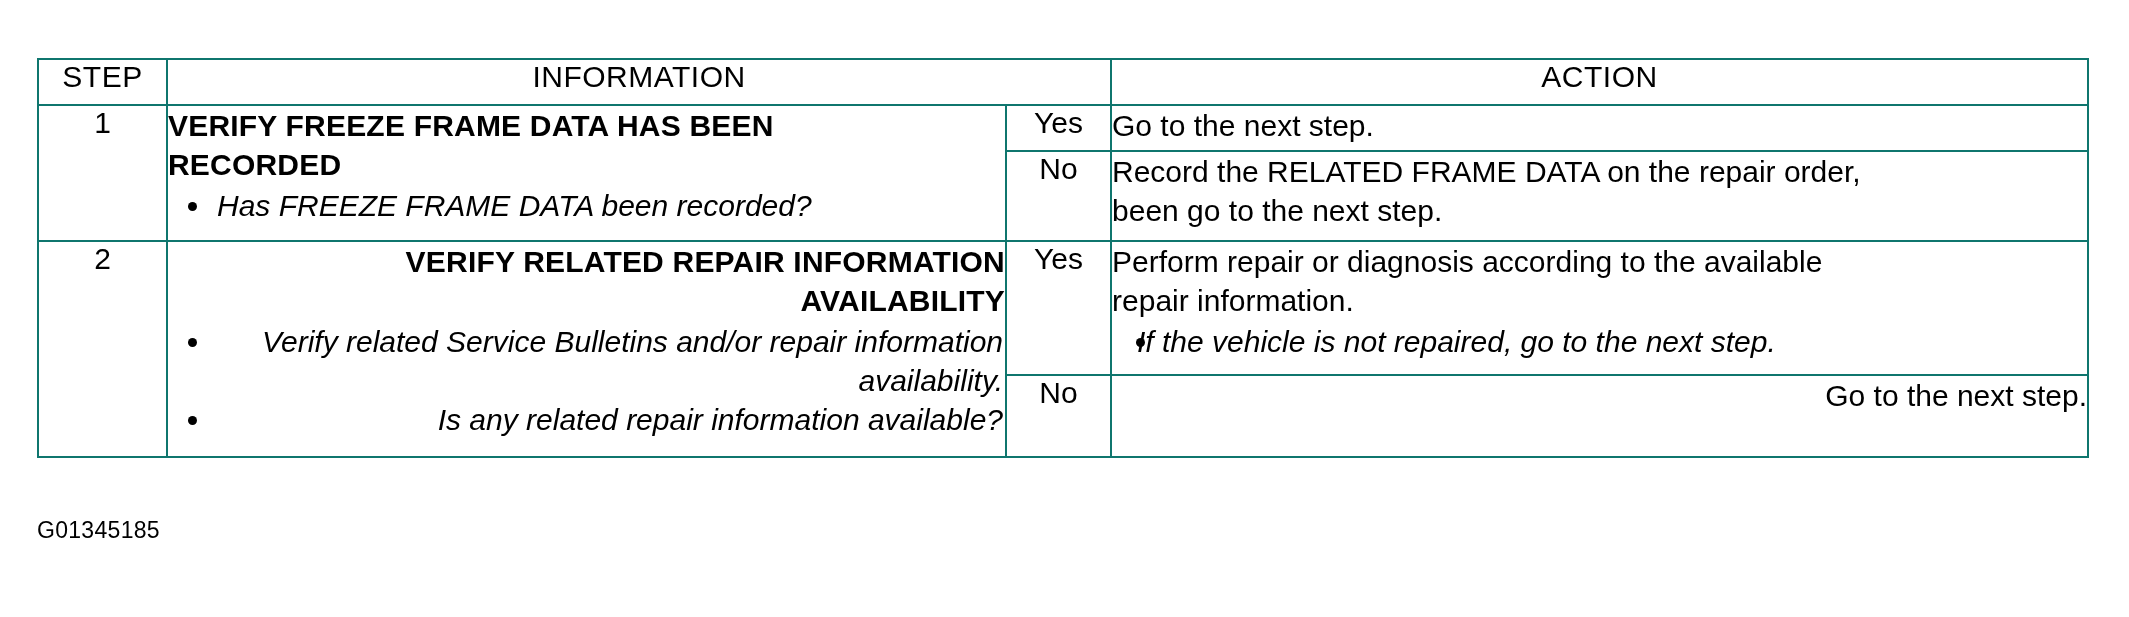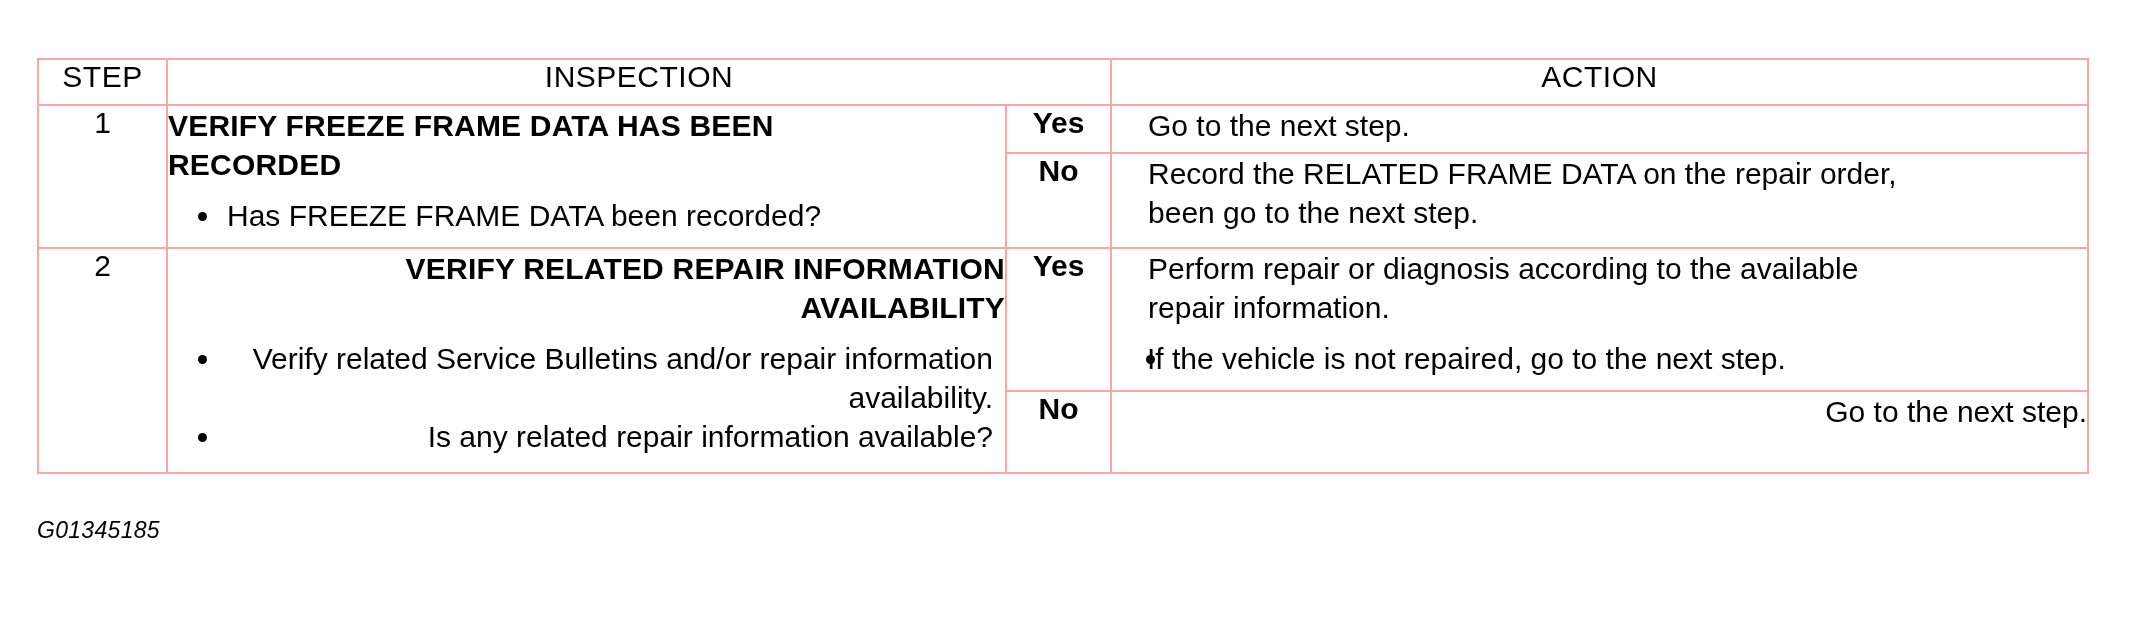--- a/index.html
+++ b/index.html
@@ -26,21 +26,21 @@
     left: 37px;
     top: 58px;
     width: 2050px;
     border-collapse: collapse;
     table-layout: fixed;
     background: #ffffff;
   }
 
   .diag-table td,
   .diag-table th {
-    border: 2px solid #fca5a5;
+    border: 2px solid #0f766e;
     padding: 0;
     vertical-align: top;
     background: #ffffff;
   }
 
   
   .diag-table {
     outline: none;
   }
   .frame-top    { border-top-width: 5px; }
@@ -79,22 +79,23 @@
     line-height: 1.30;
   }
   .insp-title {
     font-weight: bold;
     letter-spacing: 0.2px;
   }
   .insp-title-line { display: block; }
 
   ul.bullets {
     list-style: none;
-    margin: 12px;
+    margin: 2px;
     padding: 0;
+    font-style: italic;
   }
   ul.bullets > li {
     position: relative;
     padding-left: 47px;
     margin: 0;
     font-weight: normal;
     line-height: 1.30;
   }
   ul.bullets > li::before {
     content: "";
@@ -105,31 +106,31 @@
     height: 9px;
     border-radius: 50%;
     background: #000000;
   }
 
   
   .yesno-cell {
     text-align: center;
     font-size: 30px;
     padding-top: 8px;
-    font-weight: bold;
+    font-weight: normal;
   }
 
   
   .action-cell {
     padding: 8px 10px 10px 14px;
     font-size: 30px;
     line-height: 1.30;
     font-weight: normal;
   }
-  .action-line { display: block; margin-left: 36px; }
+  .action-line { display: block; }
 
   ul.bullets.action-bullets > li {
     padding-left: 23px;
   }
   ul.bullets.action-bullets > li::before {
     left: 22px;
   }
 
   
   .r-h   { height: 44px; }
@@ -138,40 +139,39 @@
   .r-2y  { height: 134px; }
   .r-2n  { height: 82px; }
 
   .caption {
     position: absolute;
     left: 37px;
     top: 517px;
     font-size: 23px;
     font-family: "Liberation Sans", sans-serif;
     letter-spacing: 0.3px;
-    font-style: italic;
   }
 </style>
 </head>
 <body>
 
 <div class="page">
 
   <table class="diag-table">
     <colgroup>
       <col class="col-step">
       <col class="col-insp">
       <col class="col-yesno">
       <col class="col-action">
     </colgroup>
     <tbody>
 
       <tr class="r-h">
         <td class="hdr-cell frame-top frame-left">STEP</td>
-        <td class="hdr-cell frame-top" colspan="2">INSPECTION</td>
+        <td class="hdr-cell frame-top" colspan="2">INFORMATION</td>
         <td class="hdr-cell frame-top frame-right">ACTION</td>
       </tr>
 
       <tr class="r-1y">
         <td class="step-cell frame-left" rowspan="2">1</td>
         <td class="insp-cell" rowspan="2">
           <span class="insp-title">
             <span class="insp-title-line">VERIFY FREEZE FRAME DATA HAS BEEN</span>
             <span class="insp-title-line">RECORDED</span>
           </span>

